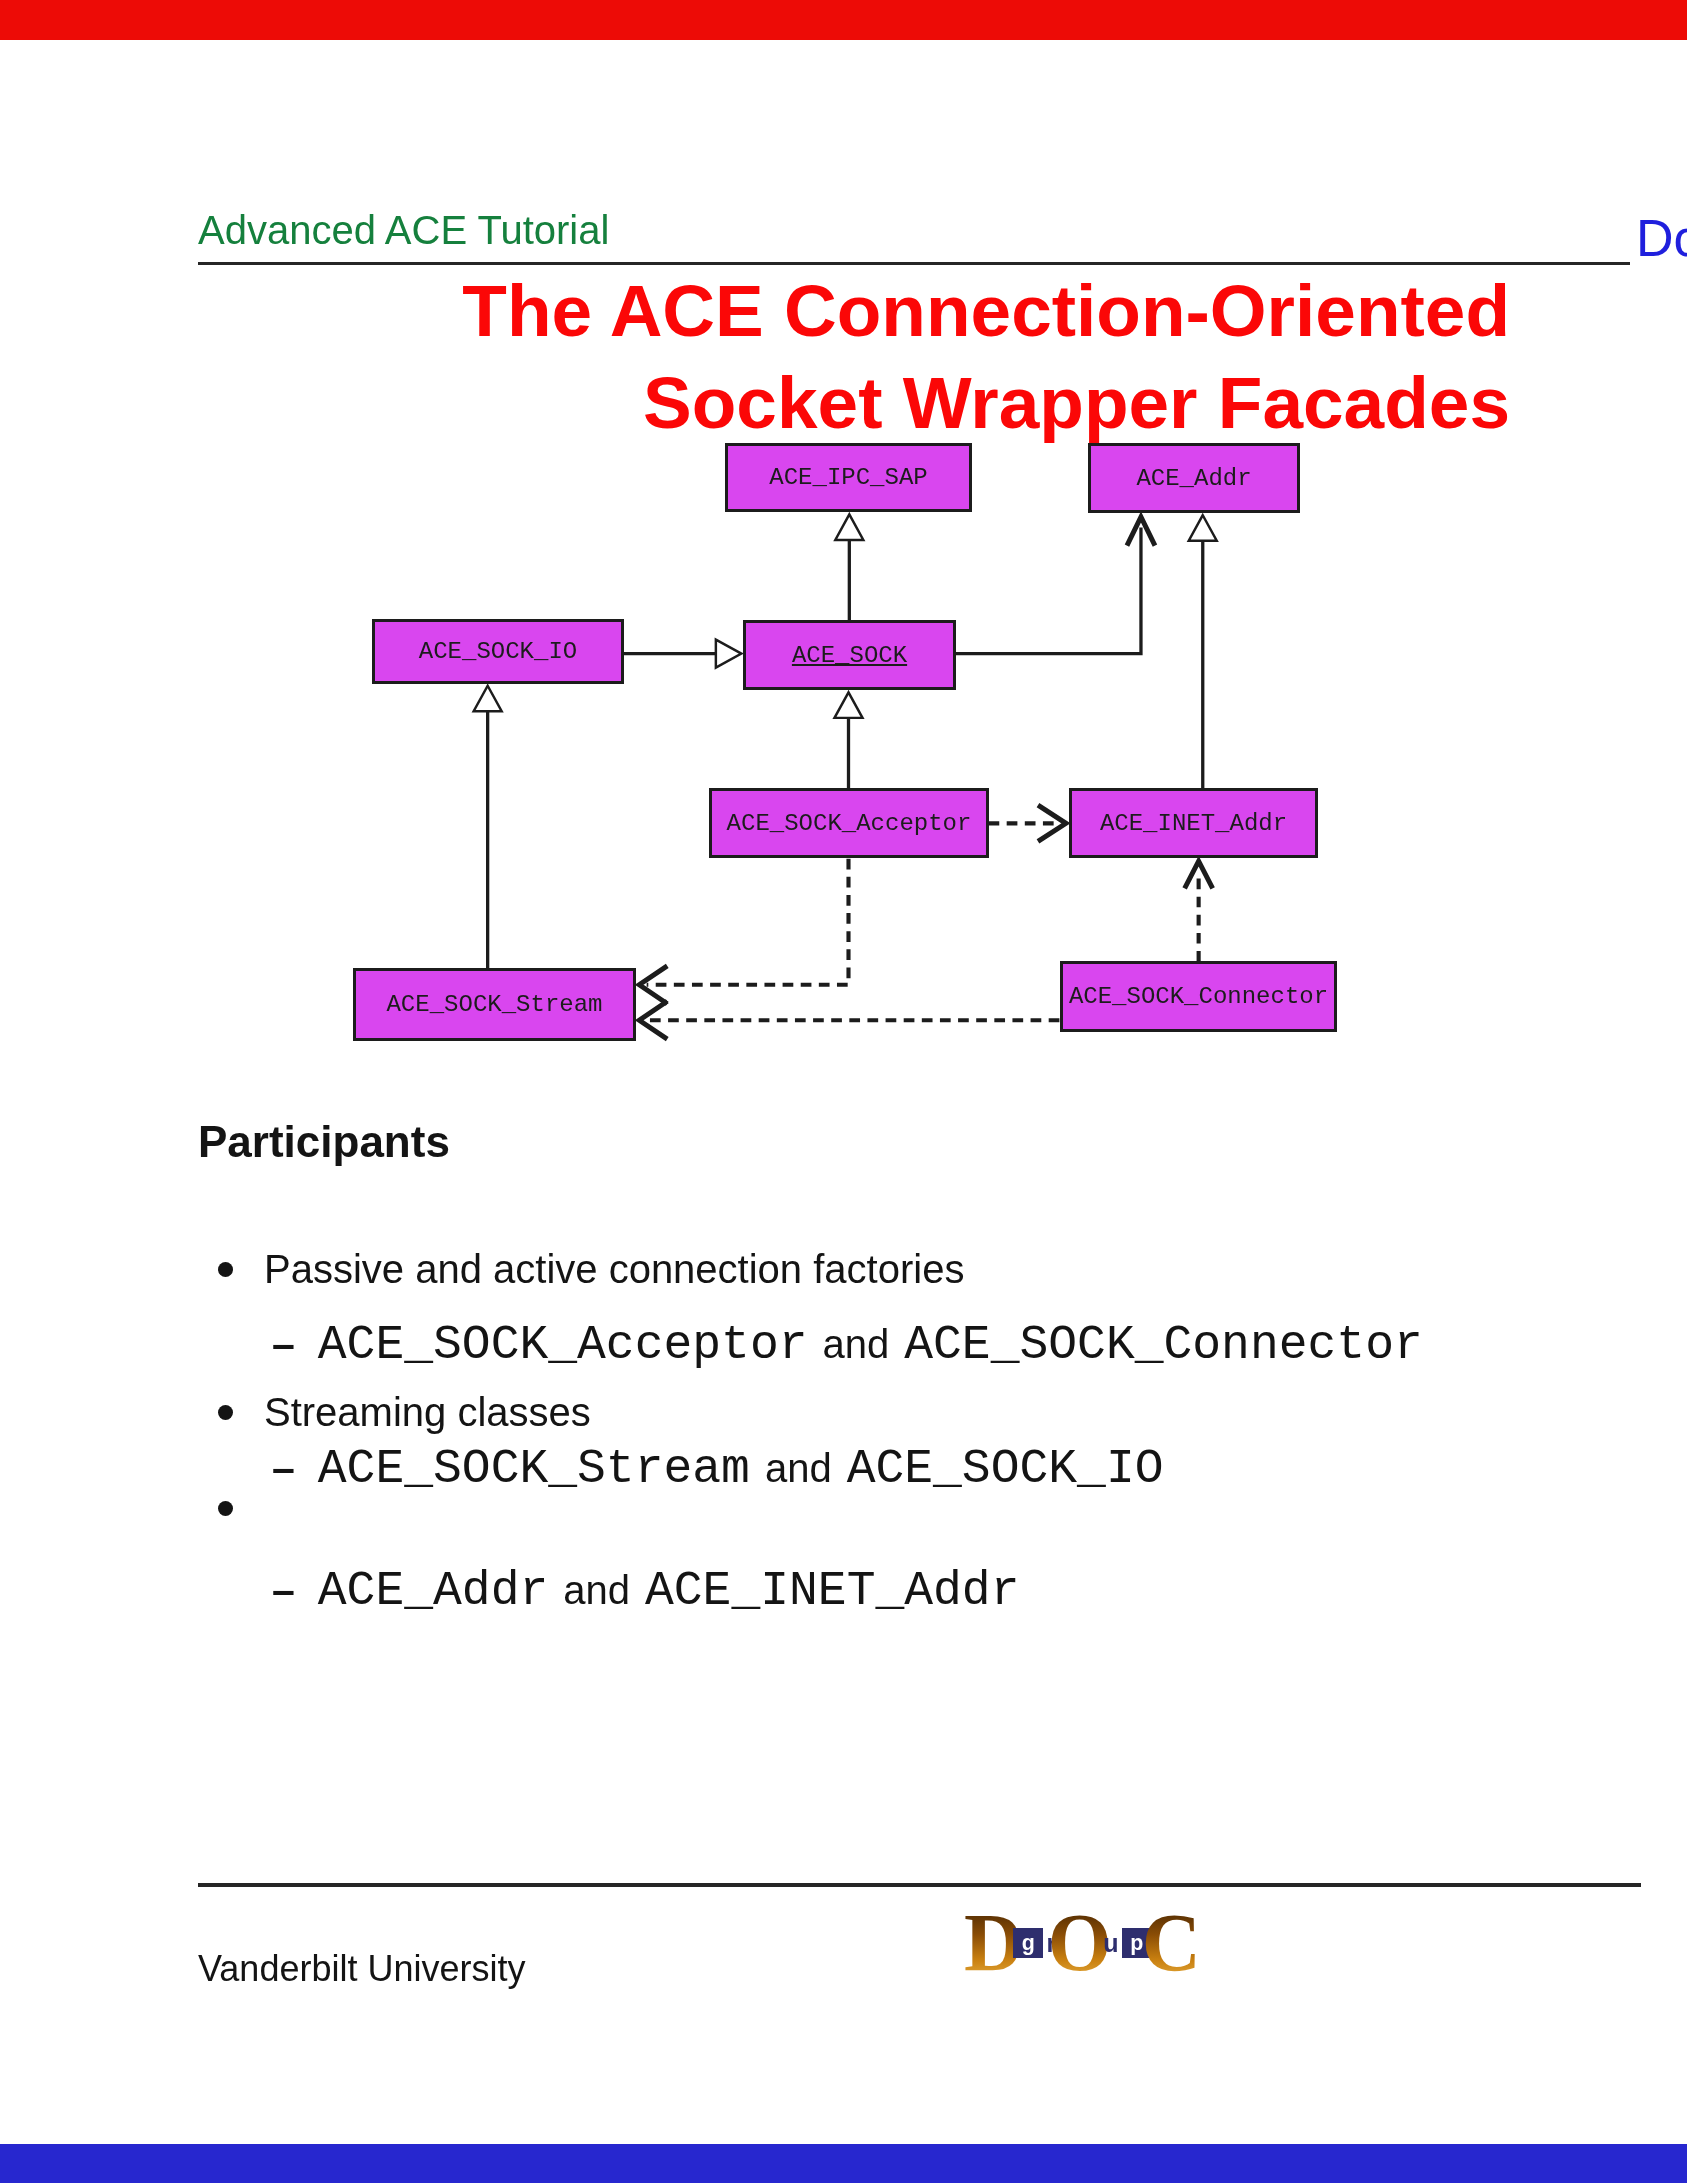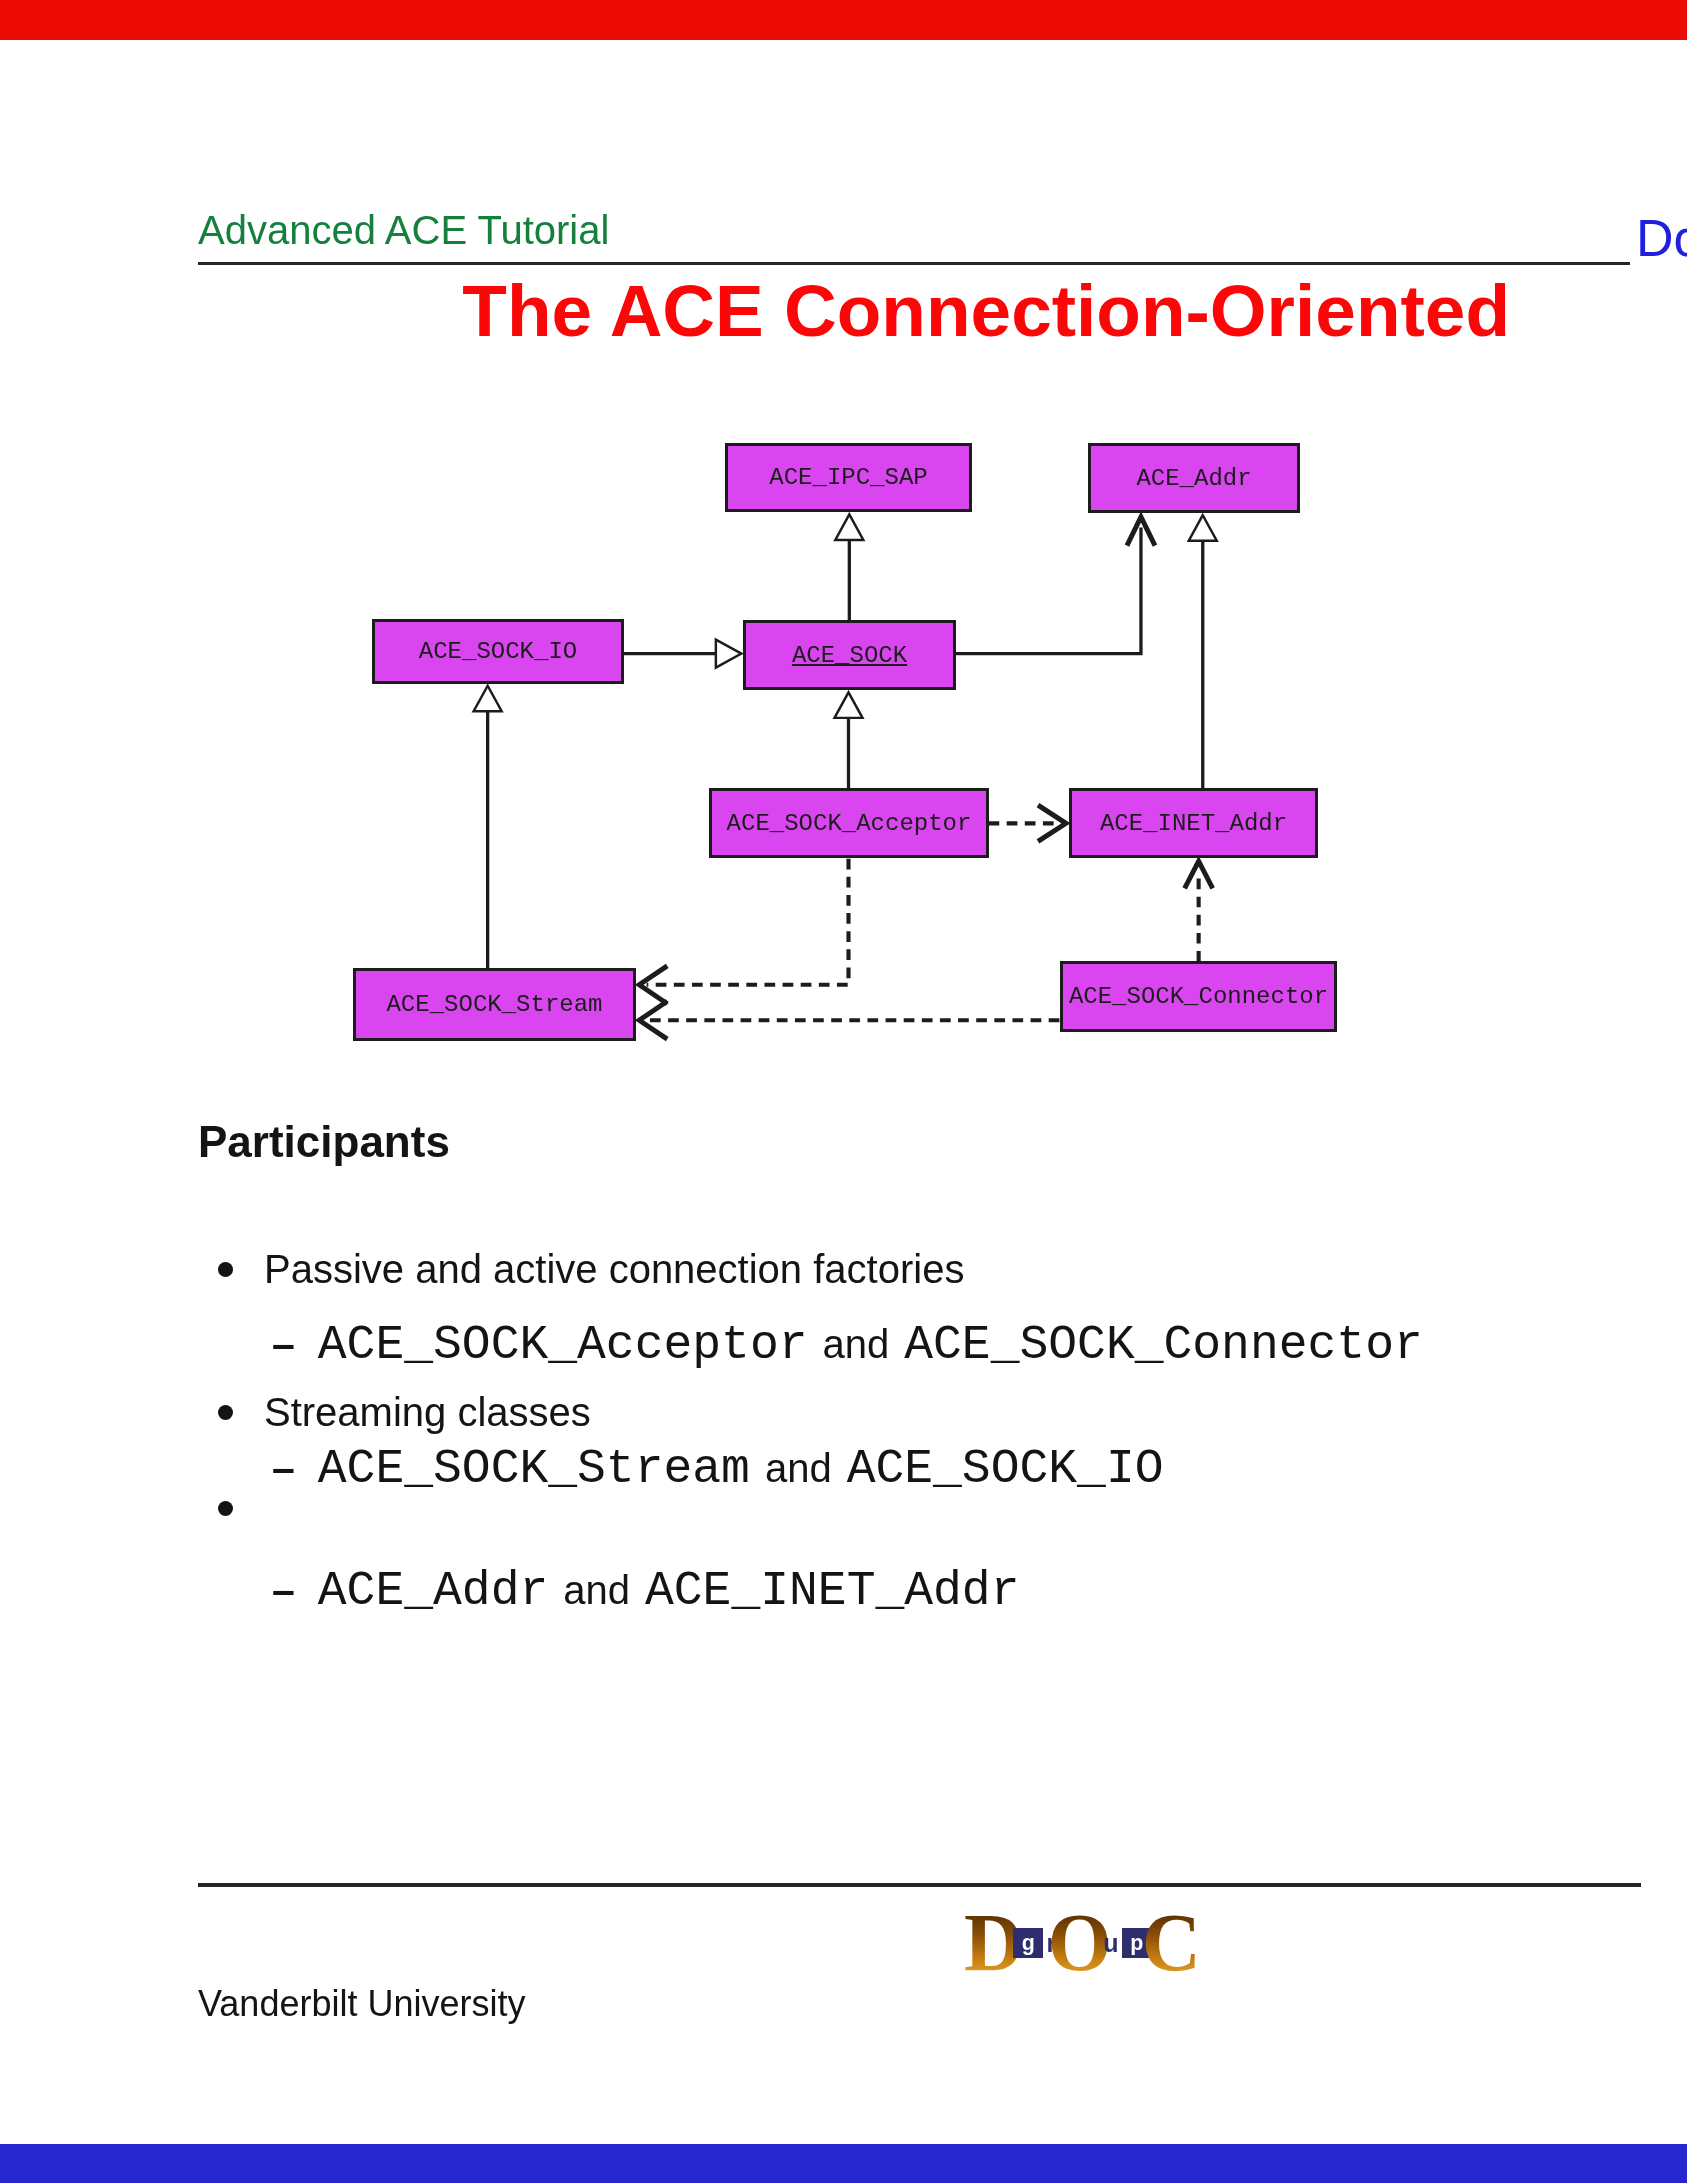--- a/index.html
+++ b/index.html
@@ -43,21 +43,21 @@
   .r2{left:218px;top:1390px;}
   .r3{left:218px;top:1501px;}
   .sub-row{display:flex;align-items:baseline;white-space:nowrap;}
   .sub-dash{font-size:41px;font-weight:bold;margin-right:23px;}
   .sub-mono{font-family:"Liberation Mono",monospace;font-size:48px;}
   .sub-conj{font-size:40px;margin:0 15px;}
   .s1{left:272px;top:1318px;}
   .s2{left:272px;top:1442px;}
   .s3{left:272px;top:1564px;}
   
-  .univ{left:198px;top:1948px;font-size:36px;margin-top:35px;}
+  .univ{left:198px;top:1948px;font-size:36px;}
   .logo{left:964px;top:1902px;display:flex;align-items:center;}
   .logo-big{
     font-size:82px;font-weight:bold;line-height:82px;font-family:"Liberation Serif",serif;
     background:linear-gradient(to bottom,#3f2102 0%,#8a4d06 40%,#c87f10 70%,#eab243 100%);
     -webkit-background-clip:text;background-clip:text;color:transparent;
   }
   .logo-small{font-size:25px;font-weight:bold;color:#2e2e6e;margin:0 1.6px;}
   .logo-sq{
     width:30px;height:30px;background:#2e2e6e;color:#ffffff;font-size:21.4px;font-weight:bold;
     display:flex;align-items:center;justify-content:center;margin:0 1.6px;
@@ -71,20 +71,21 @@
 
 <div class="abs top-bar"></div>
 <div class="abs bottom-bar"></div>
 
 <div class="abs hdr-left">Advanced ACE Tutorial</div>
 <div class="abs hdr-right">Do</div>
 <div class="abs hdr-rule"></div>
 
 <div class="abs title">
   <div>The ACE Connection-Oriented</div>
+  <div>Socket Wrapper Facades</div>
 </div>
 
 <svg class="abs diagram-svg" width="1071" height="676" viewBox="380 500 1300 820">
   <g stroke="#1c1c1c" fill="none">
 
     <g>
       <line x1="1031" y1="655" x2="1031" y2="753" stroke-width="4"></line>
       <polygon points="1031,624 1014,655 1048,655" fill="#ffffff" stroke-width="3"></polygon>
     </g>
 

